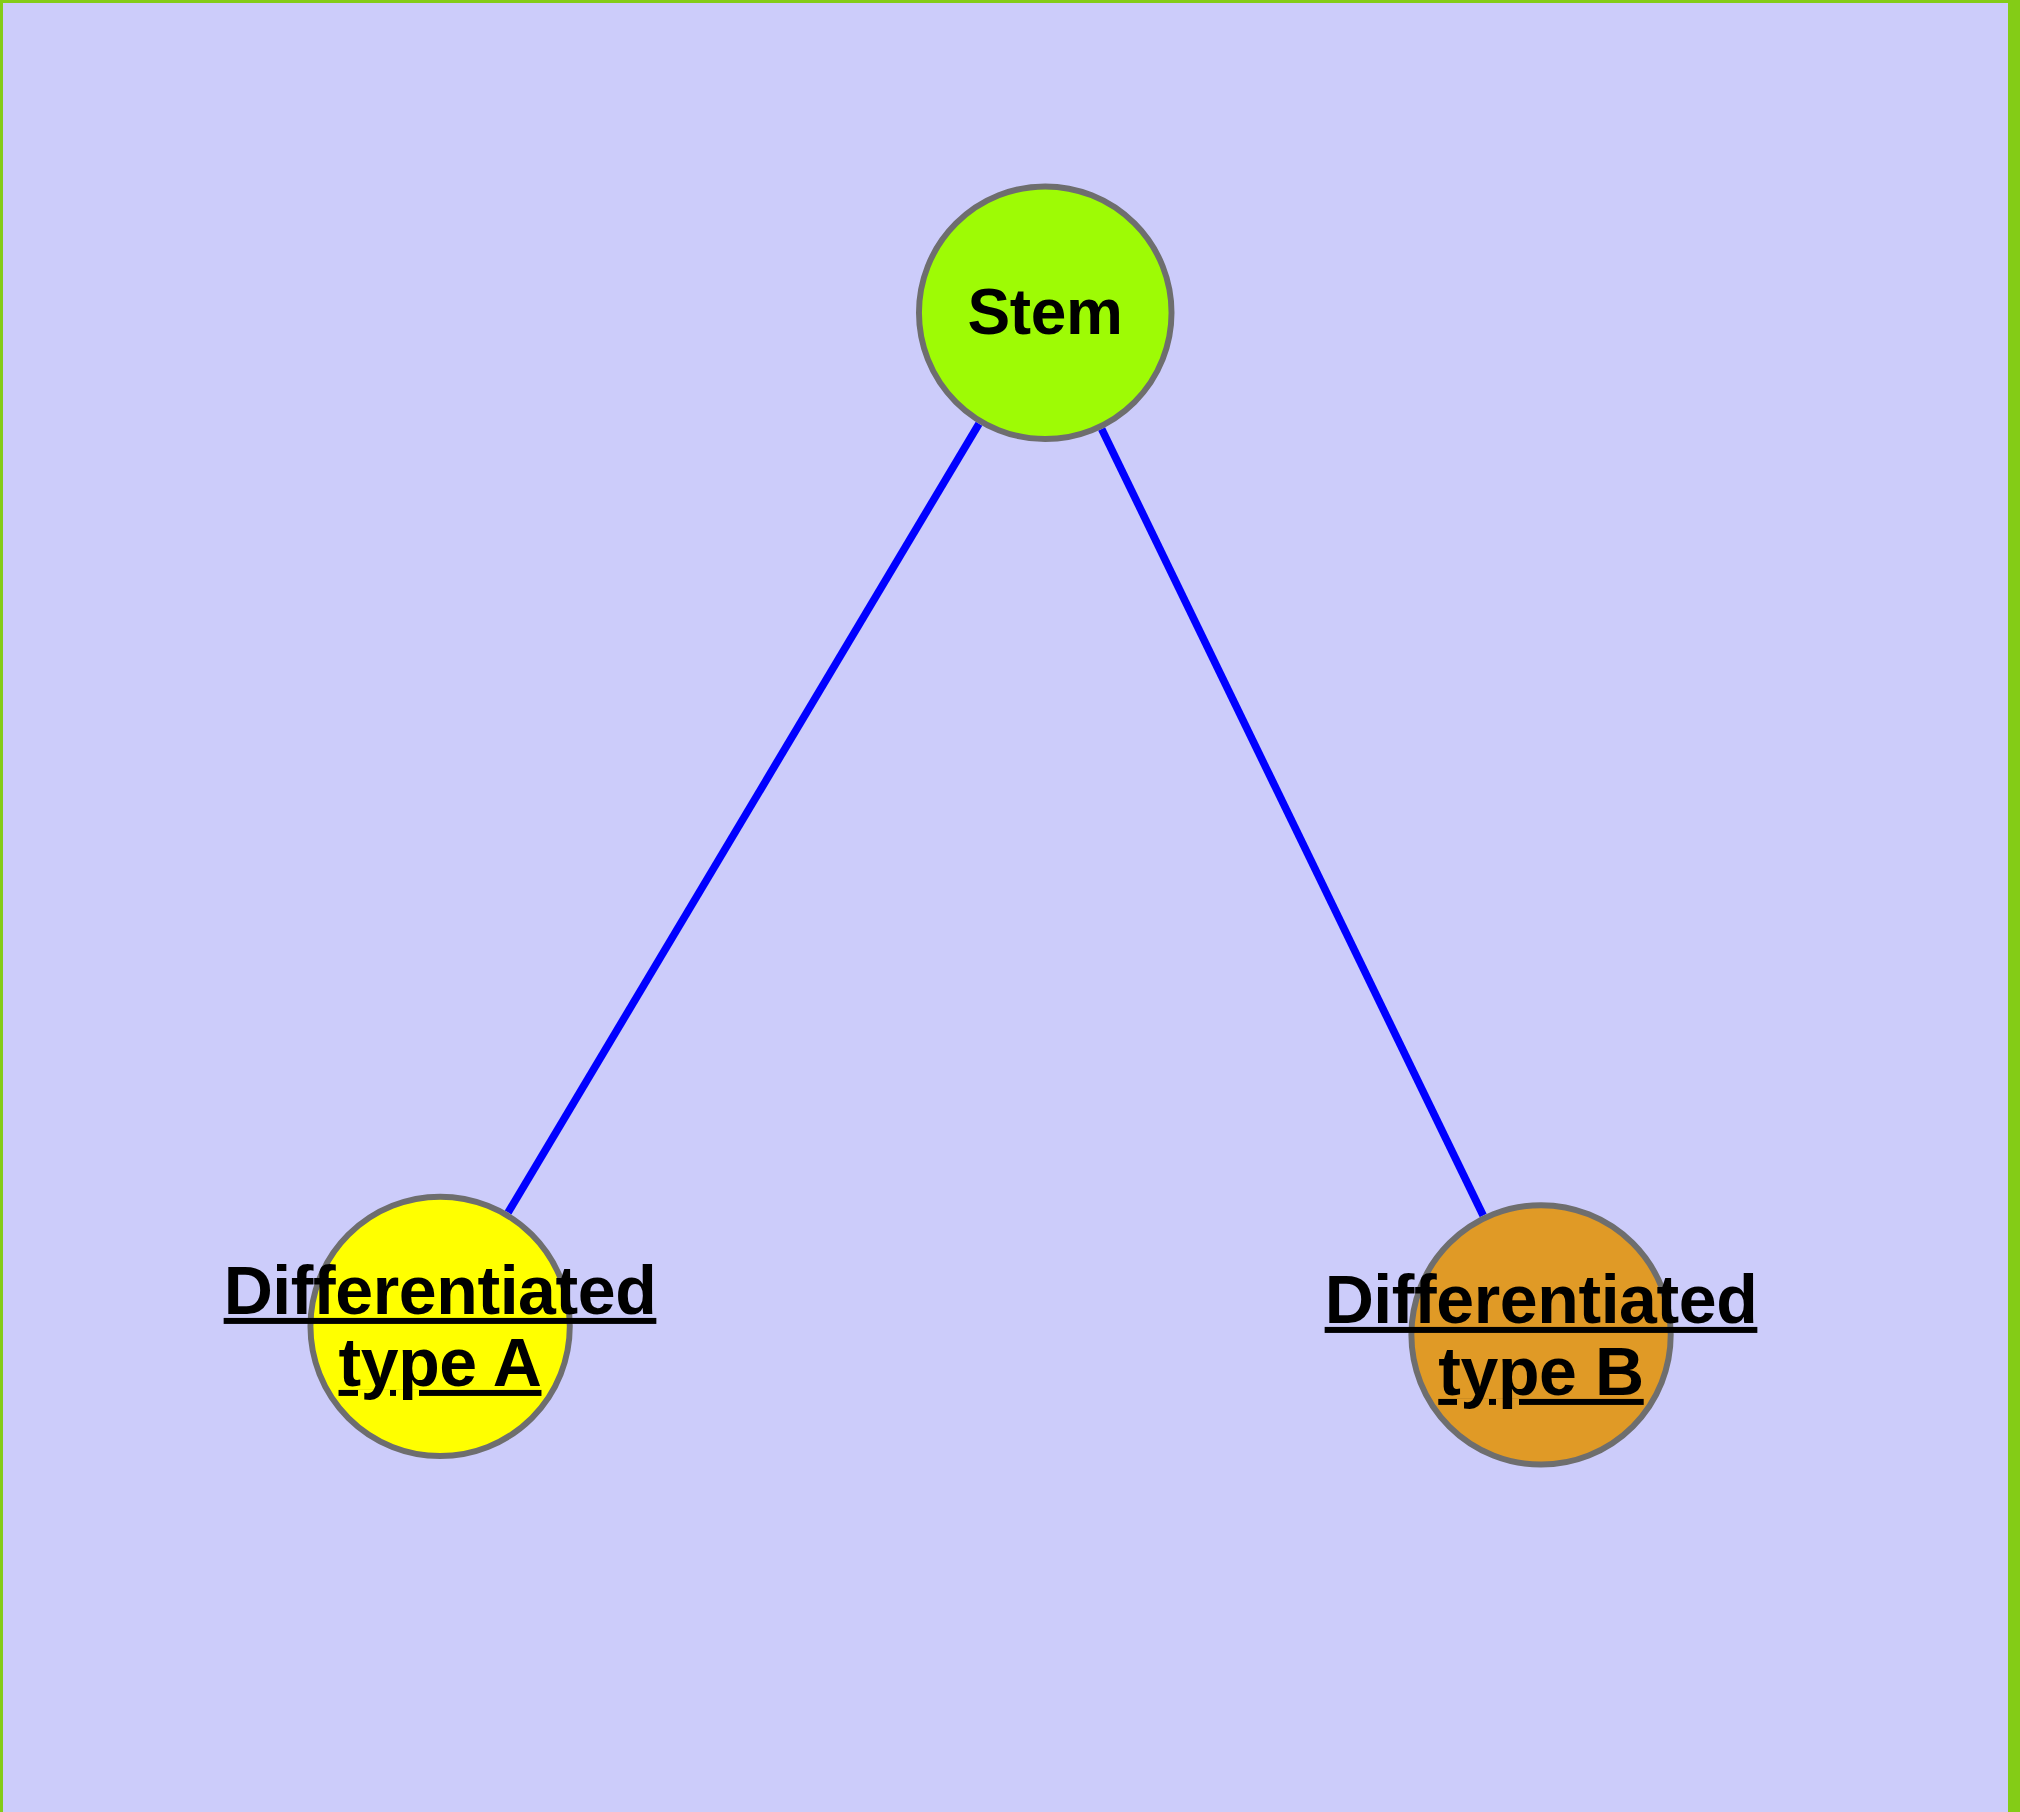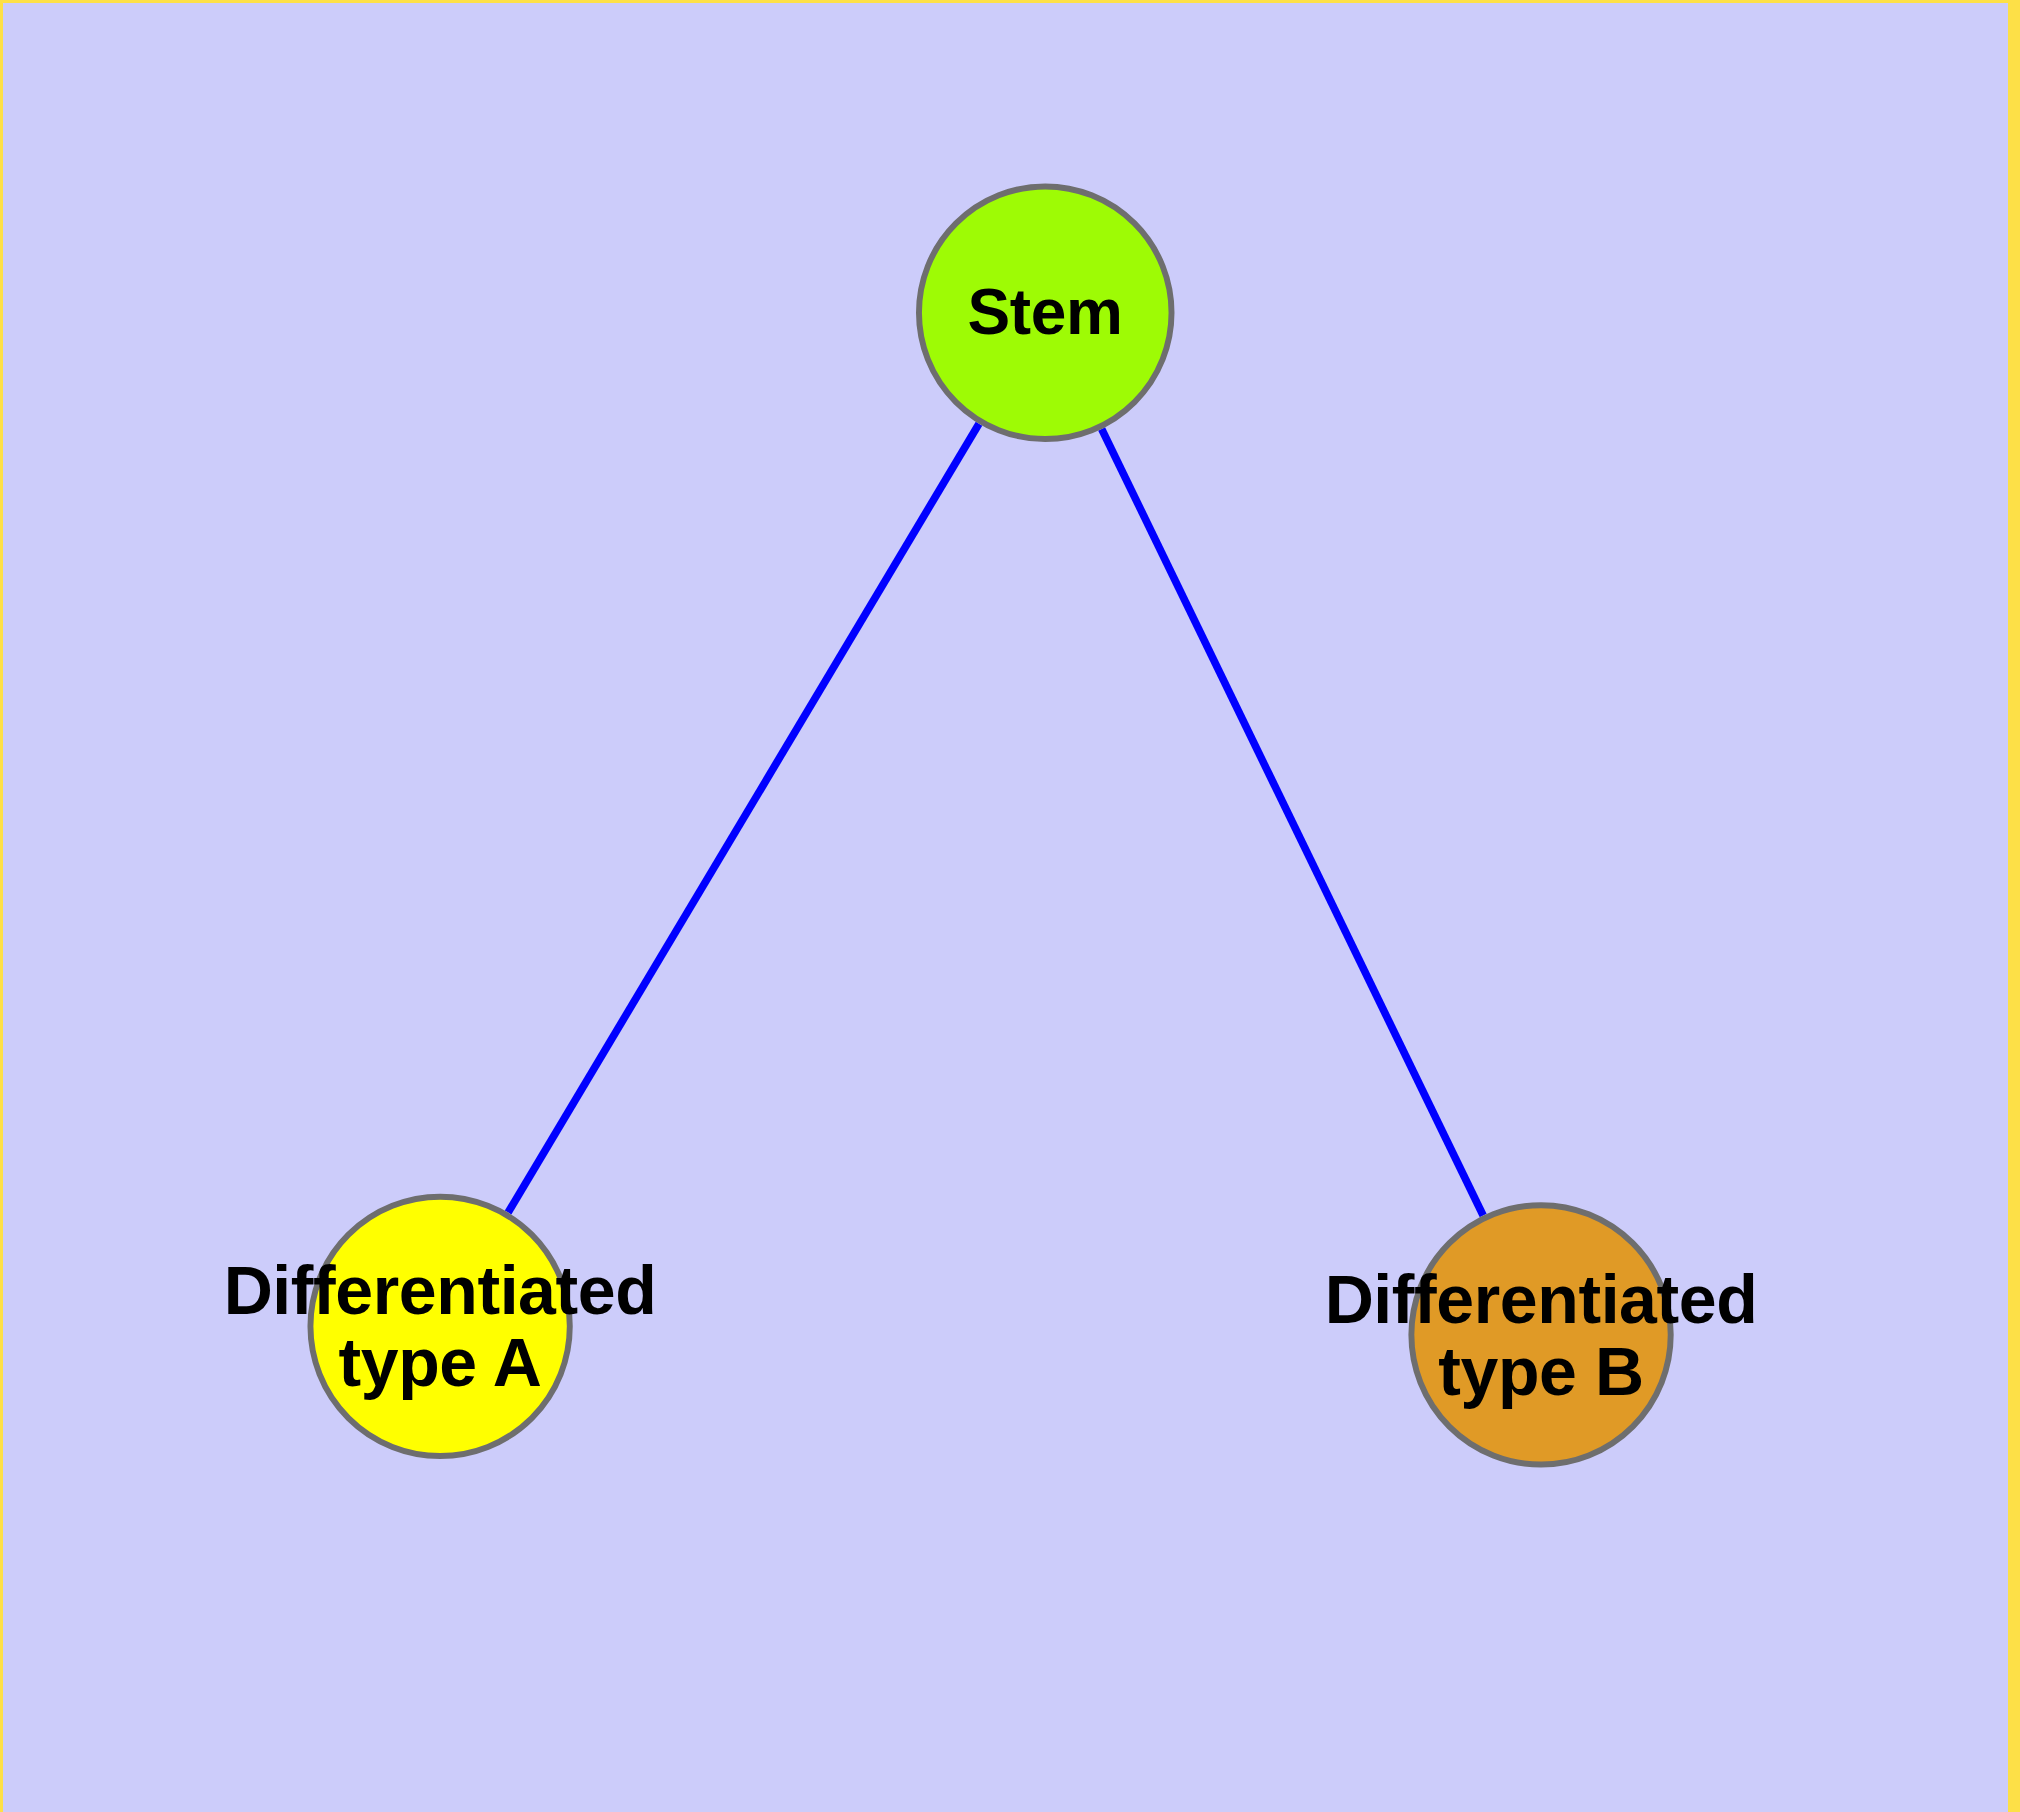--- a/index.html
+++ b/index.html
@@ -4,21 +4,21 @@
 <style>
   html, body {
     margin: 0;
     padding: 0;
     background: #ffffff;
   }
   #canvas {
     position: relative;
     width: 2021px;
     height: 1812px;
-    background: #fde047;
+    background: #84cc16;
     overflow: hidden;
     font-family: "Liberation Sans", sans-serif;
   }
   #plot-area {
     position: absolute;
     left: 3.4px;
     top: 3.4px;
     width: 2005px;
     height: 1809px;
     background: #ccccfa;
@@ -35,21 +35,21 @@
     color: #000000;
     font-weight: bold;
     text-align: center;
     white-space: pre;
     line-height: 1.06;
     transform: translate(-50%, -50%);
     pointer-events: none;
     letter-spacing: -0.4px;
   }
   .label-stem { font-size: 64px; }
-  .label-diff { font-size: 68px; }
+  .label-diff { font-size: 68px; text-decoration: underline; }
 </style>
 </head>
 <body>
 
 <div id="canvas">
 
   <div id="plot-area"></div>
 
   <svg id="graph-svg" viewBox="0 0 2384 2138">
     <g id="edge-layer">

